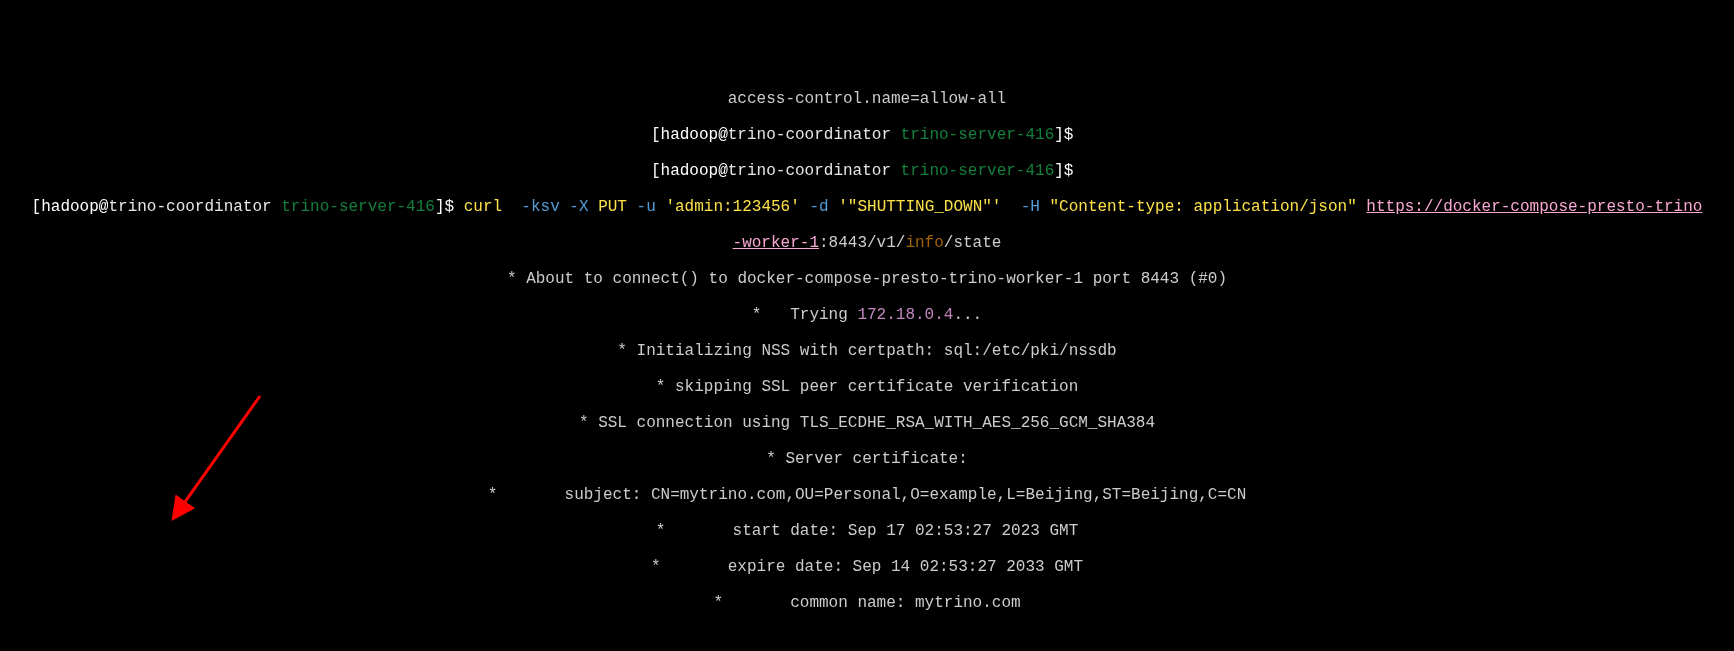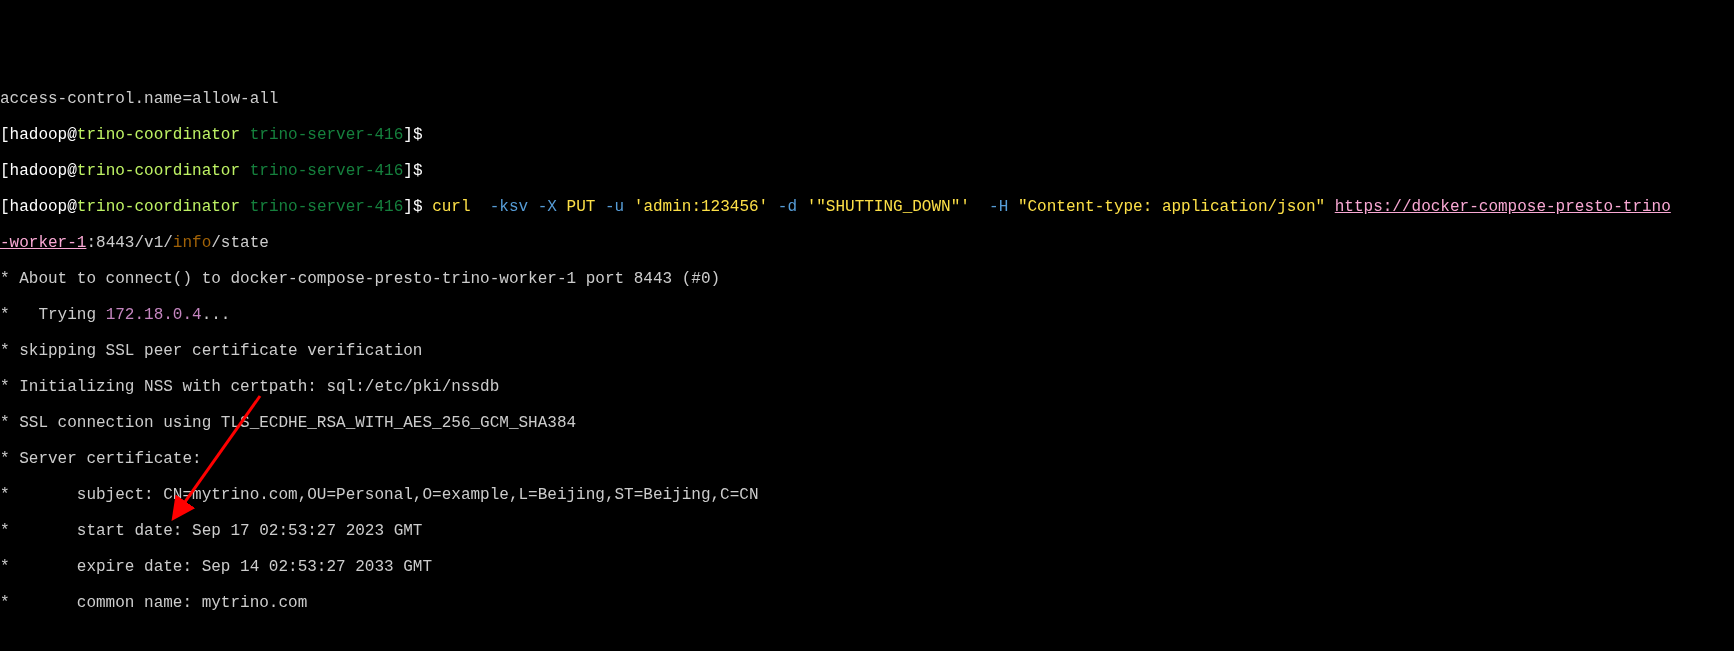--- a/index.html
+++ b/index.html
@@ -12,27 +12,27 @@
       padding: 0;
       white-space: pre;
       overflow: hidden;
       width: 1734px;
       height: 651px;
       position: relative;
     }
     .terminal {
       padding: 0;
     }
-    .line { white-space: pre; }
+    .line { white-space: pre; text-align: center; }
     .green { color: #4ec9b0; }
     .magenta { color: #c586c0; }
     .link-url { color: #f9a8d4; text-decoration: underline; }
     .prompt-user { color: #ffffff; }
     .prompt-at { color: #ffffff; }
-    .prompt-host { color: #bef264; }
+    .prompt-host { color: #e5e5e5; }
     .prompt-path { color: #15803d; }
     .prompt-dollar { color: #ffffff; }
     .cmd { color: #fde047; }
     .flag { color: #569cd6; font-family: Liberation Mono, monospace; }
     .cyan-path { color: #a16207; }
     .arrow-annotation {
       position: absolute;
       pointer-events: none;
     }
     svg.arrow { display: block; }
@@ -43,22 +43,22 @@
 
 
 <div class="terminal">
 <div class="line"><span>access-control.name=allow-all</span></div>
 <div class="line"><span class="prompt-user">[</span><span class="prompt-user">hadoop</span><span class="prompt-at">@</span><span class="prompt-host">trino-coordinator</span><span> </span><span class="prompt-path">trino-server-416</span><span class="prompt-user">]</span><span class="prompt-dollar">$</span><span> </span></div>
 <div class="line"><span class="prompt-user">[</span><span class="prompt-user">hadoop</span><span class="prompt-at">@</span><span class="prompt-host">trino-coordinator</span><span> </span><span class="prompt-path">trino-server-416</span><span class="prompt-user">]</span><span class="prompt-dollar">$</span><span> </span></div>
 <div class="line"><span class="prompt-user">[</span><span class="prompt-user">hadoop</span><span class="prompt-at">@</span><span class="prompt-host">trino-coordinator</span><span> </span><span class="prompt-path">trino-server-416</span><span class="prompt-user">]</span><span class="prompt-dollar">$</span><span> </span><span class="cmd">curl</span><span>  </span><span class="flag">-ksv -X</span><span> </span><span class="cmd">PUT</span><span> </span><span class="flag">-u</span><span> </span><span class="cmd">'admin:123456'</span><span> </span><span class="flag">-d</span><span> </span><span class="cmd">'"SHUTTING_DOWN"'</span><span>  </span><span class="flag">-H</span><span> </span><span class="cmd">"Content-type: application/json"</span><span> </span><span class="link-url"><span>https://docker-compose-presto-trino</span></span></div>
 <div class="line"><span class="link-url"><span>-worker-1</span></span><span>:8443/v1/</span><span class="cyan-path">info</span><span>/state</span></div>
 <div class="line"><span>* About to connect() to docker-compose-presto-trino-worker-1 port 8443 (#0)</span></div>
 <div class="line"><span>*   Trying </span><span class="magenta">172.18.0.4</span><span>...</span></div>
+<div class="line"><span>* Initializing NSS with certpath: sql:/etc/pki/nssdb</span></div>
 <div class="line"><span>* skipping SSL peer certificate verification</span></div>
-<div class="line"><span>* Initializing NSS with certpath: sql:/etc/pki/nssdb</span></div>
 <div class="line"><span>* SSL connection using TLS_ECDHE_RSA_WITH_AES_256_GCM_SHA384</span></div>
 <div class="line"><span>* Server certificate:</span></div>
 <div class="line"><span>*       subject: CN=mytrino.com,OU=Personal,O=example,L=Beijing,ST=Beijing,C=CN</span></div>
 <div class="line"><span>*       start date: Sep 17 02:53:27 2023 GMT</span></div>
 <div class="line"><span>*       expire date: Sep 14 02:53:27 2033 GMT</span></div>
 <div class="line"><span>*       common name: mytrino.com</span></div>
 
 
 
 

